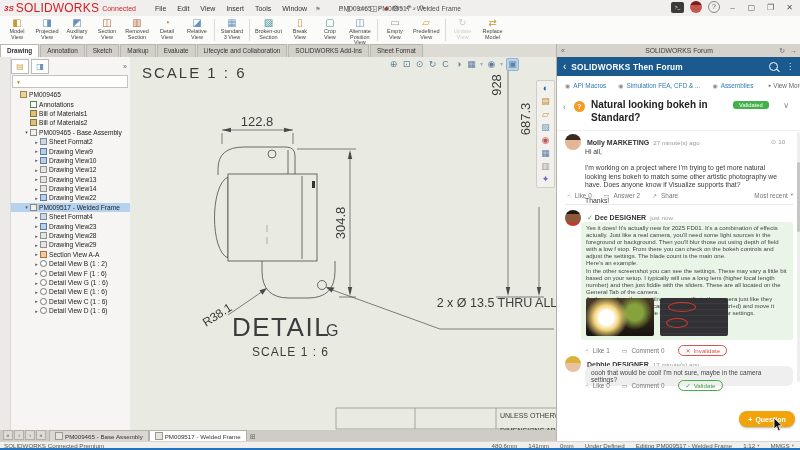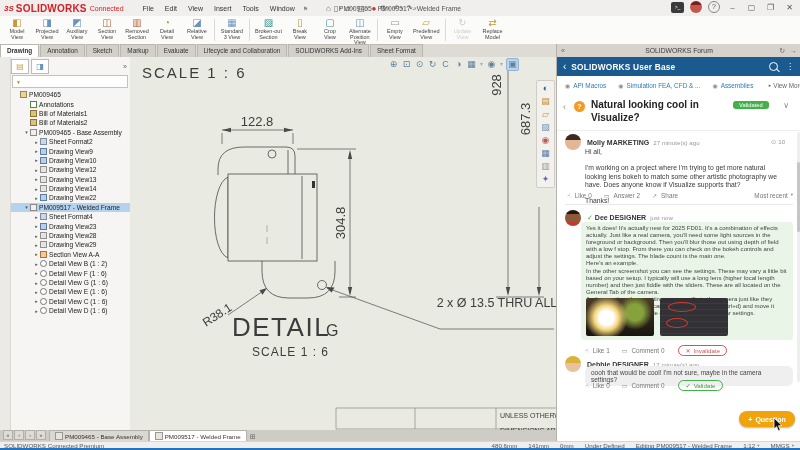--- a/index.html
+++ b/index.html
@@ -4,21 +4,21 @@
 <style>
   html,body{margin:0;padding:0;background:#888;}
   #app{position:relative;width:800px;height:450px;background:#e9ebe2;overflow:hidden;
        font-family:"Liberation Sans","DejaVu Sans",sans-serif;-webkit-font-smoothing:antialiased;}
   .abs{position:absolute;}
   
   #titlebar{left:0;top:0;width:800px;height:16px;background:#f1efed;border-bottom:1px solid #ddd9d4;
             display:flex;align-items:center;font-size:7px;color:#333;}
   #logo{display:flex;align-items:center;margin-left:4px;white-space:nowrap;}
   #logo .mark{color:#d22027;font-weight:bold;font-style:italic;font-size:8px;margin-right:2px;}
-  #logo .brand{color:#d22027;font-weight:bold;font-size:10px;letter-spacing:.2px;}
+  #logo .brand{color:#d22027;font-weight:normal;font-size:12px;letter-spacing:.2px;}
   #logo .suffix{color:#d22027;font-size:7px;margin-left:3px;}
   #menus{display:flex;margin-left:14px;gap:1px;}
   .menu-item{padding:1px 5px;cursor:default;}
   #qat{display:flex;align-items:center;margin-left:18px;gap:3px;color:#6a6a6a;}
   .qat-btn{display:flex;align-items:center;font-size:8px;gap:1px;}
   .qat-btn .sb-caret{font-size:5px;color:#999;}
   #win-title{position:absolute;left:0;right:0;text-align:center;font-size:6.8px;color:#555;pointer-events:none;}
   #winctrls{position:absolute;right:4px;top:1px;display:flex;align-items:center;gap:6px;font-size:8px;color:#555;}
   .wc{width:13px;text-align:center;}
   .wc.console{background:#3a3a3a;color:#fff;font-size:5px;border-radius:2px;height:11px;line-height:11px;}
@@ -631,21 +631,21 @@
     <div id="forum-titlebar" class="abs">
       <span class="lft">«</span>
       <span class="title">SOLIDWORKS Forum</span>
       <span class="rgt">
         <span>↻</span>
         <span>→</span>
       </span>
     </div>
     <div id="forum-header" class="abs">
       <span class="back">‹</span>
-      <span class="htitle">SOLIDWORKS User Base</span>
+      <span class="htitle">SOLIDWORKS Then Forum</span>
       <span class="hicons">
         <span class="search-ico"></span>
         <span class="kebab">⋮</span>
       </span>
     </div>
     <div id="chips" class="abs">
       <span style="display:contents">
         
           <span class="chip">
             <span class="cico">◉</span>
@@ -664,21 +664,21 @@
         
       </span>
       <span id="view-more">
         <span style="font-size:5px;">▸</span>
         <span>View More</span>
       </span>
     </div>
     <div id="thread-head" class="abs">
       <span class="back">‹</span>
       <span id="qbadge">?</span>
-      <div id="thread-title">Natural looking cool in Visualize?</div>
+      <div id="thread-title">Natural looking bokeh in Standard?</div>
       <span id="validated">Validated</span>
       <span id="thread-chev">∨</span>
     </div>
 
     <div class="abs" style="left:8px;top:90px;">
       <div style="display:flex;align-items:center;gap:6px;">
         <span class="avatar av-molly"></span>
         <span><span class="uname">Molly MARKETING</span><span class="utime">27 minute(s) ago</span></span>
       </div>
     </div>

